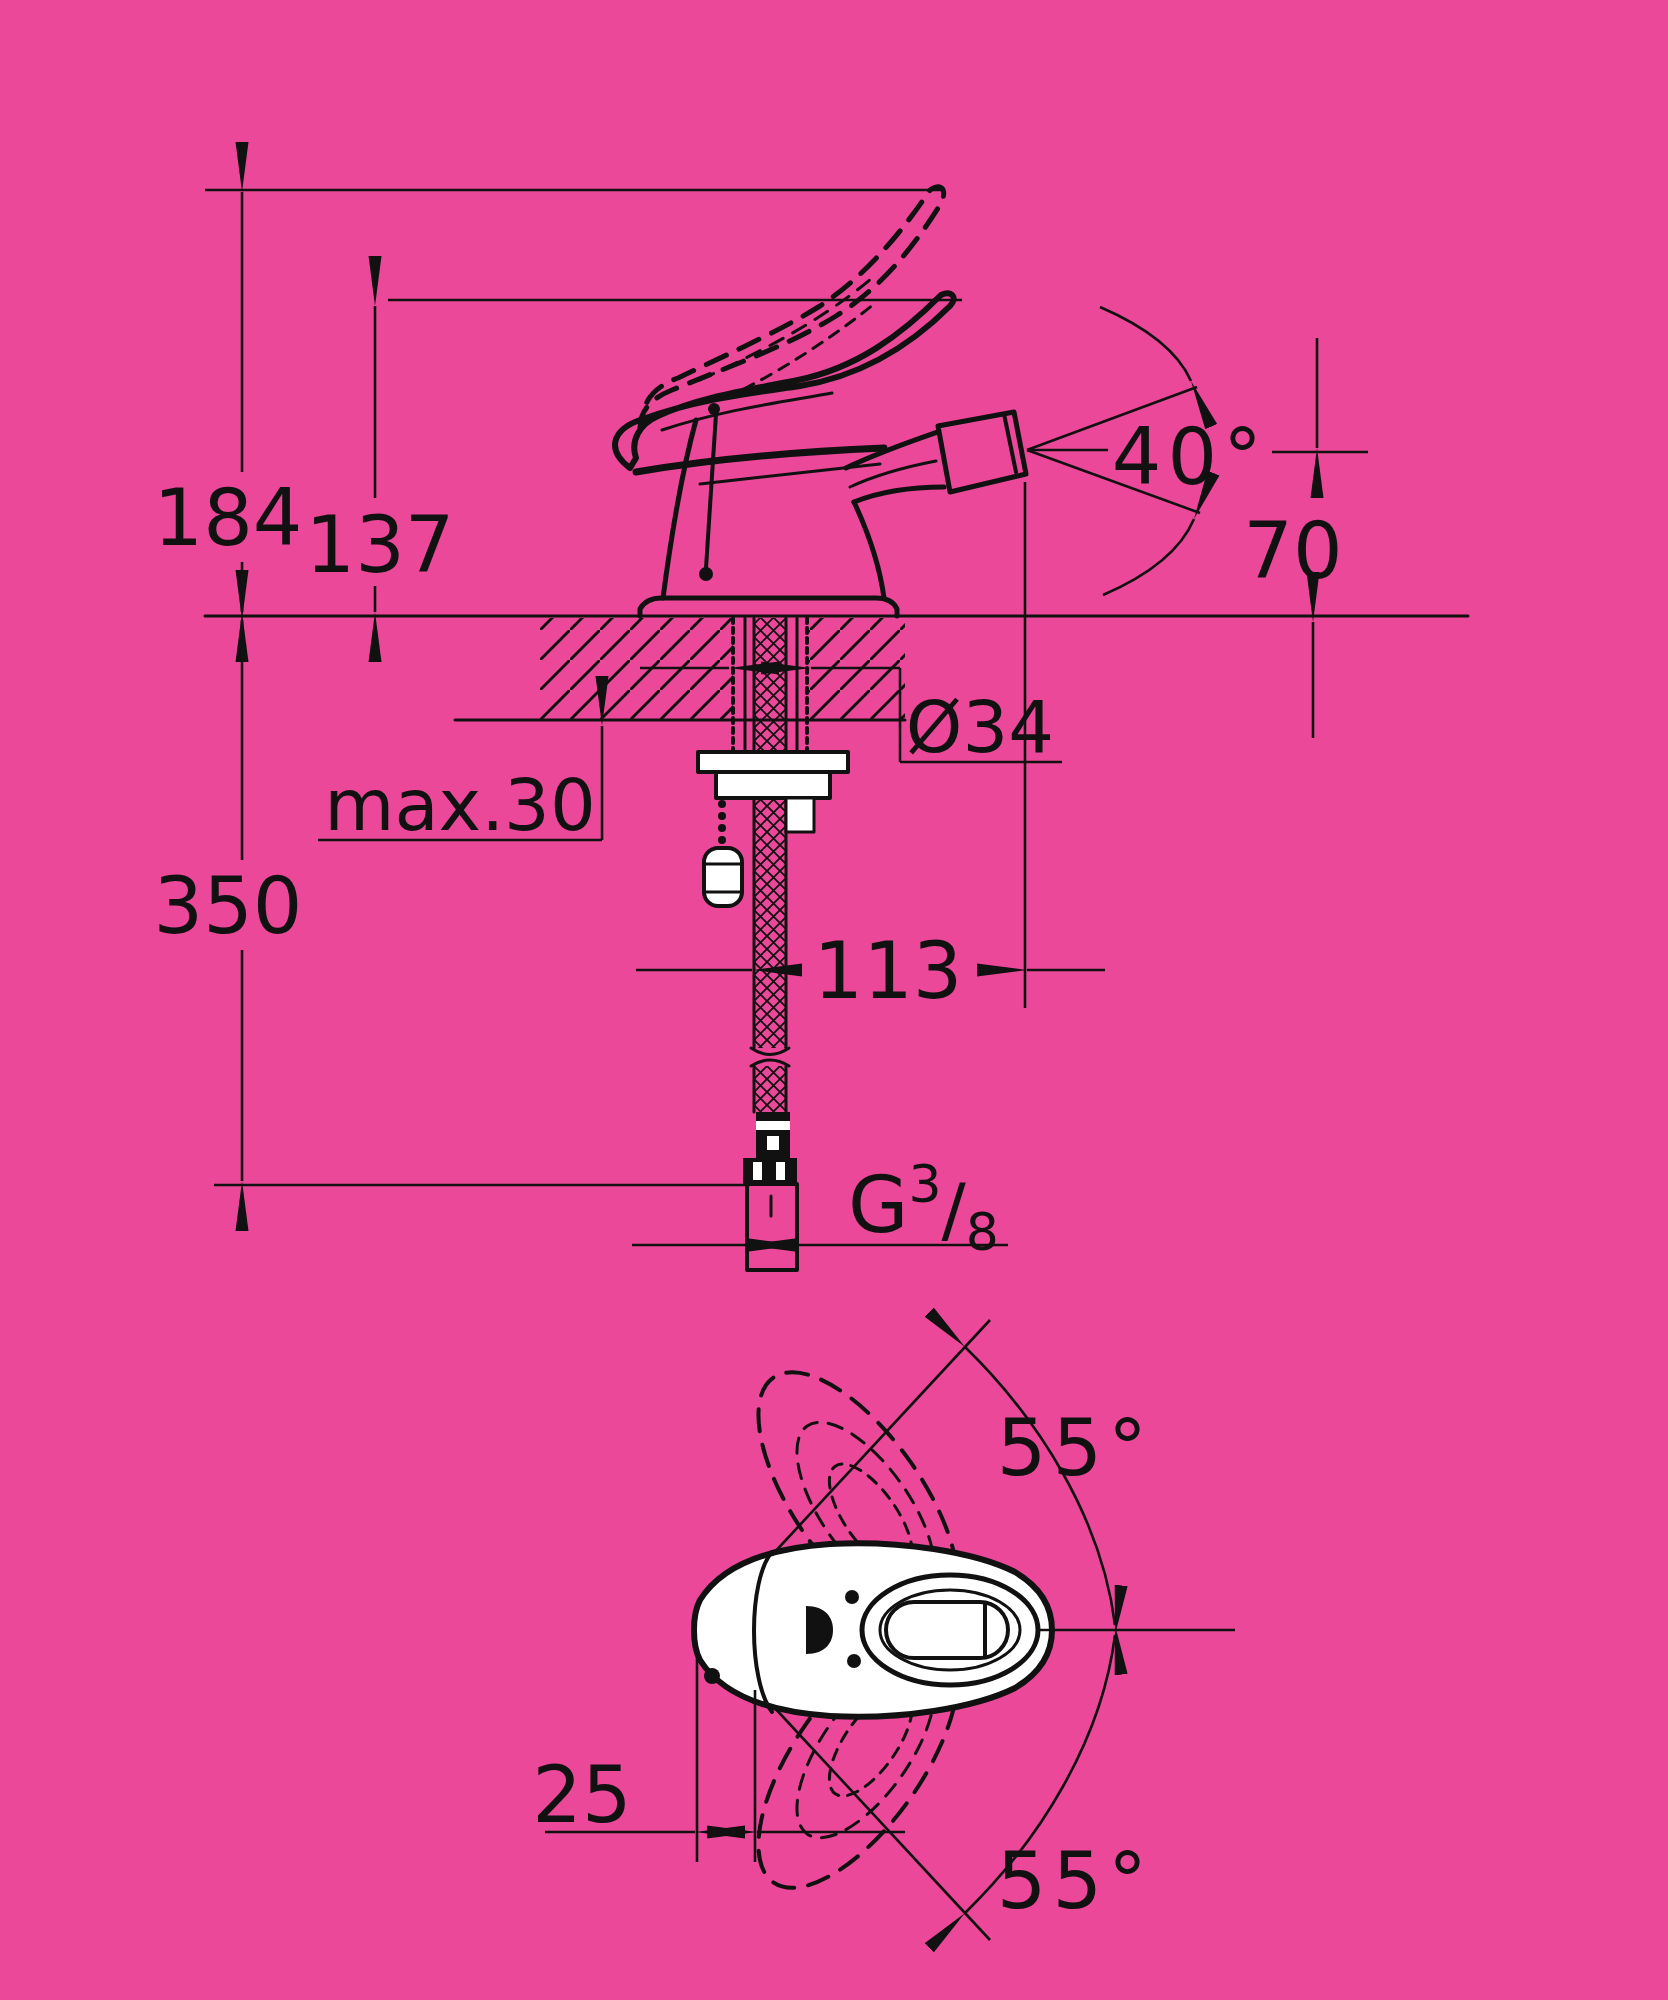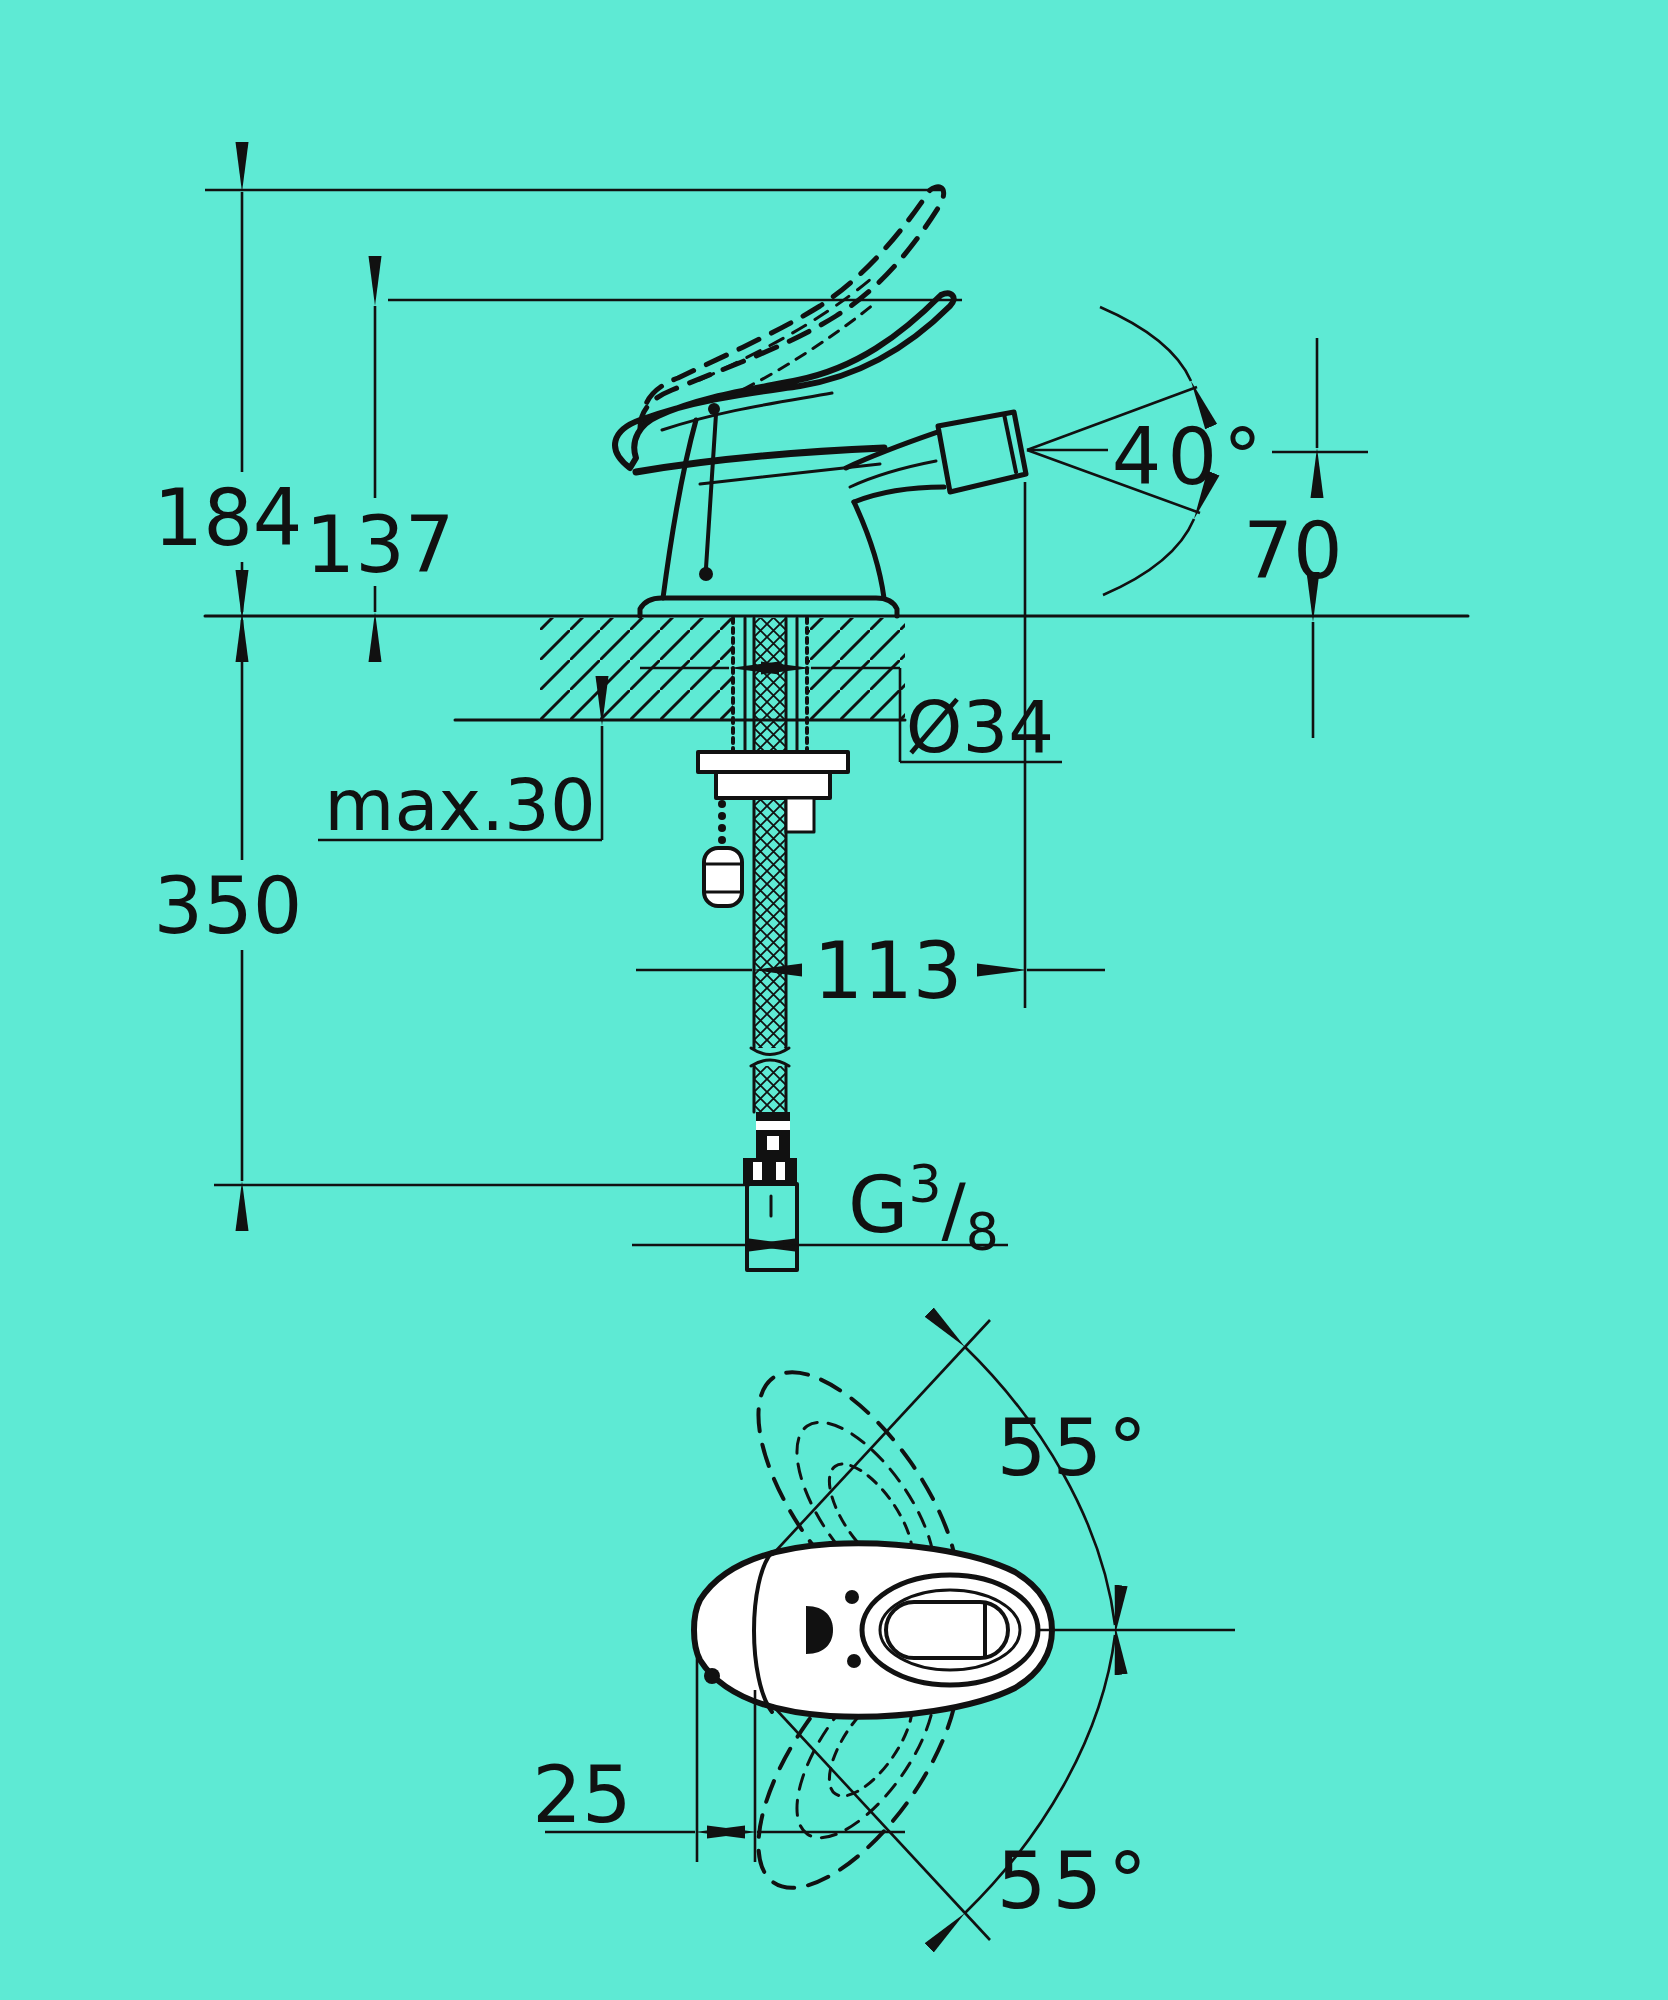--- a/index.html
+++ b/index.html
@@ -1,16 +1,16 @@
 <!DOCTYPE html>
 <html><head>
 <meta charset="utf-8">
 <style>
   html,body{margin:0;padding:0;background:#fff;}
-  .stage{width:1668px;height:2000px;background:#5eead4;margin:0 auto;}
+  .stage{width:1668px;height:2000px;background:#ec4899;margin:0 auto;}
   svg{display:block;width:100%;height:100%;}
   text{font-family:"DejaVu Sans","Liberation Sans",sans-serif;fill:#111;}
   .dimtxt{font-size:78px;}
   .dimtxt-sm{font-size:72px;}
   .obj{stroke:#111;fill:none;stroke-linejoin:round;stroke-linecap:round;}
   .w7{stroke-width:7px;} .w6{stroke-width:6px;} .w5{stroke-width:5px;}
   .w4{stroke-width:4px;} .w3{stroke-width:3px;}
   .dim{stroke:#111;stroke-width:2.6px;fill:none;}
   .dash{stroke-dasharray:22 14;}
   .dash2{stroke-dasharray:15 11;}

